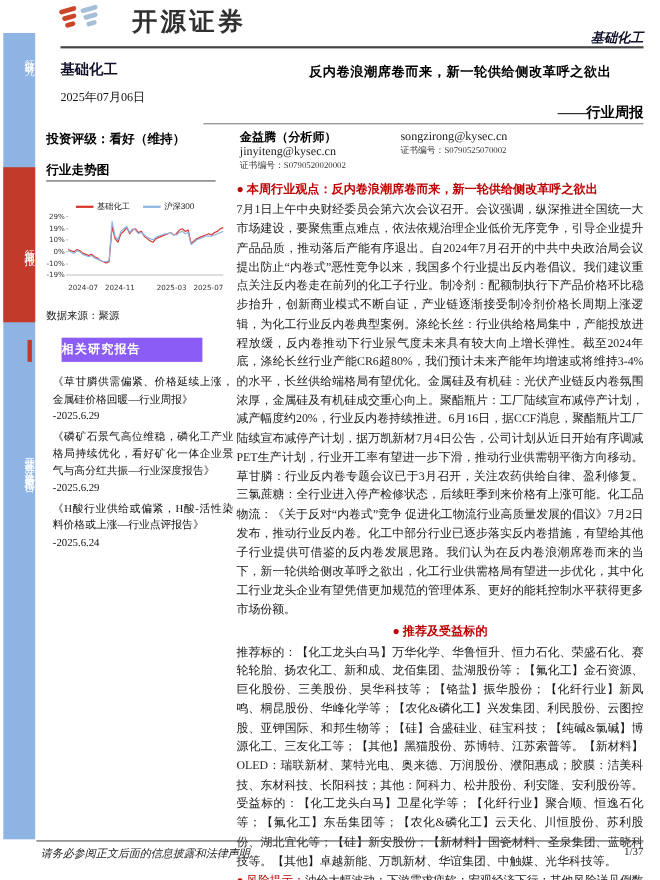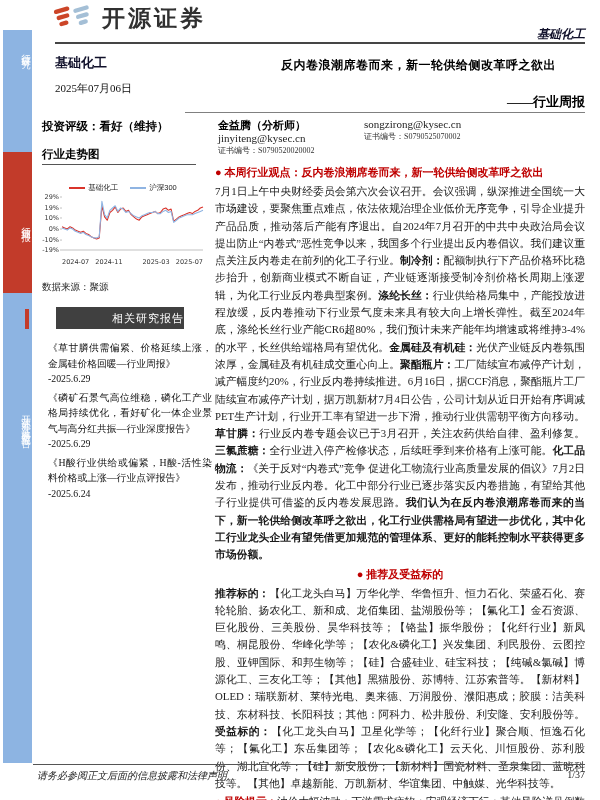--- a/index.html
+++ b/index.html
@@ -1,34 +1,34 @@
 <!DOCTYPE html>
 <html><head>
 <meta charset="utf-8">
 <style>
   html,body{margin:0;padding:0;}
   body{width:600px;height:800px;background:#ffffff;font-family:"Liberation Serif","DejaVu Serif",serif;color:#141414;}
   .page{position:relative;width:600px;height:800px;overflow:hidden;background:#fff;}
-  .b{font-weight:bold;}
+  .b{font-weight:normal;}
   .red{color:#BF0000;}
 
   
   .sidebar{position:absolute;left:3px;top:30px;width:29px;height:733px;background:#8DB4E2;}
   .sb-label{position:absolute;left:0;width:100%;display:flex;justify-content:center;
     writing-mode:vertical-rl;color:#fff;font-size:9.5px;letter-spacing:2px;
     font-family:"Liberation Sans","DejaVu Sans",sans-serif;}
   .sb-top{top:16px;}
   .sb-active{position:absolute;left:0;top:122px;width:100%;height:141px;background:#C23B2A;
     display:flex;align-items:center;justify-content:center;}
   .sb-active .sb-label{position:static;}
   .sb-bottom{top:378px;}
   .red-marker{position:absolute;left:25px;top:309px;width:4px;height:20px;background:#C23B2A;}
 
   
-  .logo{position:absolute;left:53px;top:3px;height:32px;display:flex;gap:2px;}
+  .logo{position:absolute;left:53px;top:3px;height:32px;display:flex;align-items:center;gap:20px;}
   .brand-name{font-family:"Liberation Sans","DejaVu Sans",sans-serif;font-weight:bold;font-size:23px;
     color:#303030;letter-spacing:3px;}
   .sector-tag{position:absolute;right:15px;top:26px;font-weight:bold;font-style:italic;font-size:12px;color:#10102a;}
   .rule-top{position:absolute;left:55px;right:15px;top:42px;border-top:2px solid #454545;}
   .sector-name{position:absolute;left:55px;top:54px;font-weight:bold;font-size:13px;color:#10102a;}
   .report-date{position:absolute;left:55px;top:81px;font-size:11px;color:#111;}
   .report-title{position:absolute;left:236px;top:57px;width:365px;text-align:center;font-weight:bold;
     font-size:12px;color:#000;letter-spacing:0.5px;}
   .report-subtitle{position:absolute;right:15px;top:93px;font-weight:bold;font-size:13px;color:#000;}
   .rule-mid{position:absolute;left:185px;right:15px;top:112px;border-top:1px solid #808080;}
@@ -45,22 +45,22 @@
   .trend-title{position:absolute;left:42px;top:147px;font-weight:bold;font-size:11.5px;color:#000;}
   .rule-trend{position:absolute;left:42px;width:154px;top:164px;border-top:1px solid #555;}
   .chart-box{position:absolute;left:38px;top:183px;width:170px;}
   .chart-legend{display:flex;justify-content:center;gap:12px;font-size:7.5px;color:#222;margin-bottom:1px;
     font-family:"Liberation Sans","DejaVu Sans",sans-serif;}
   .lg-item{display:flex;align-items:center;gap:3px;}
   .lg-swatch{display:inline-block;width:16px;height:2px;}
   .tick{font-size:6.5px;fill:#333;font-family:"DejaVu Sans","Liberation Sans",sans-serif;}
   .axis{stroke:#999;stroke-width:0.6;}
   .data-source{position:absolute;left:42px;top:281px;font-size:9.5px;color:#222;}
-  .related-header{position:absolute;left:56px;top:307px;width:128px;height:22px;background:#404040;color:#fff;
-    font-weight:normal;font-size:11px;text-align:right;line-height:22px;letter-spacing:1px;}
+  .related-header{position:absolute;left:56px;top:307px;width:128px;height:22px;background:#8b5cf6;color:#fff;
+    font-weight:bold;font-size:11px;text-align:left;line-height:22px;letter-spacing:1px;}
   .related-list{position:absolute;left:36px;top:340px;width:164px;font-size:9.8px;color:#111;margin-left:12px;}
   .r-item{margin-bottom:3px;}
   .r-title{text-align:justify;line-height:15.5px;}
   .r-date{line-height:15.5px;}
 
   
   .main{position:absolute;left:215px;top:165px;width:370px;}
   .h{font-weight:bold;font-size:11px;line-height:14px;color:#BF0000;margin:0 0 4px 0;}
   .h2m{margin-top:3px;text-align:center;}
   .para{font-size:10.8px;line-height:17.3px;text-align:justify;margin:0;color:#1a1a1a;}

